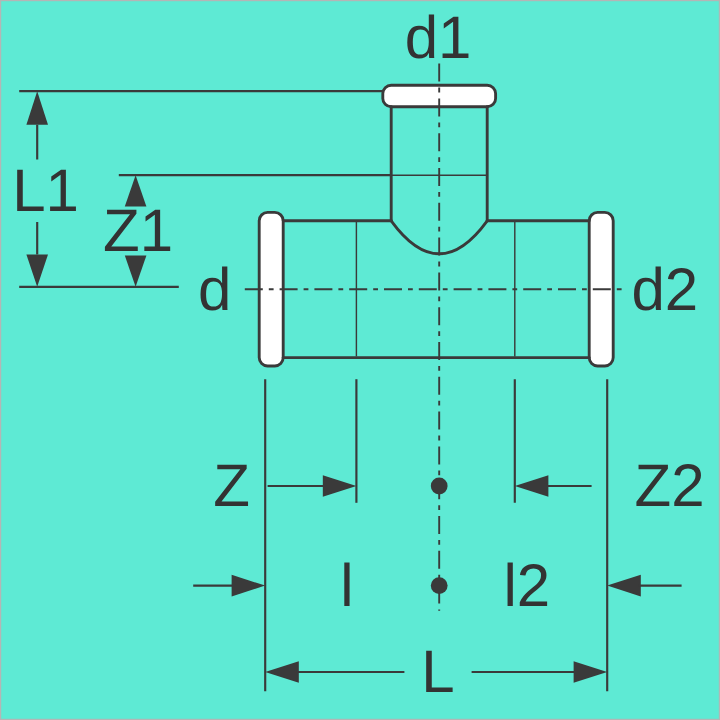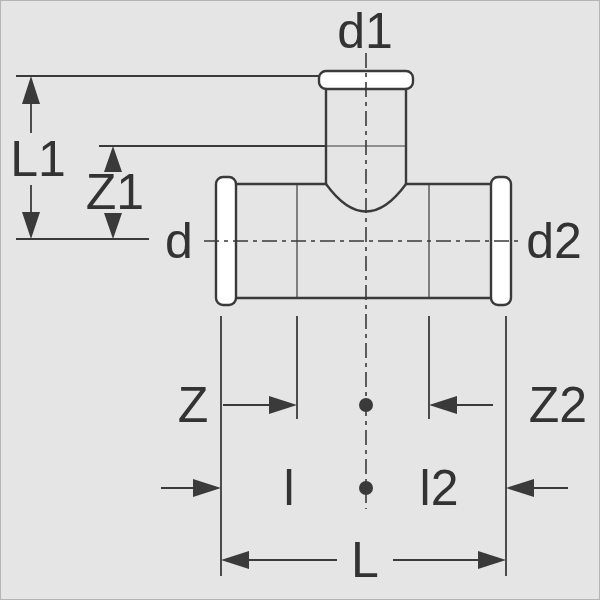--- a/index.html
+++ b/index.html
@@ -1,16 +1,16 @@
 <!DOCTYPE html>
 <html><head>
 <meta charset="utf-8">
 <style>
   html,body{margin:0;padding:0;background:#fff;}
-  .page{width:600px;height:600px;position:relative;background:#e5e5e5;
+  .page{width:600px;height:600px;position:relative;background:#5eead4;
         box-sizing:border-box;border:1px solid #b5b5b5;overflow:hidden;
         font-family:"Liberation Sans",sans-serif;}
   svg{display:block;}
   .outline{stroke:#3a3a3a;stroke-width:2.4;fill:none;stroke-linecap:round;}
   .outline-fill{stroke:#3a3a3a;stroke-width:2.4;fill:#ffffff;}
   .dim{stroke:#3a3a3a;stroke-width:1.8;fill:none;}
   .thin{stroke:#3a3a3a;stroke-width:1.2;fill:none;}
   .cl{stroke:#3a3a3a;stroke-width:1.6;fill:none;stroke-dasharray:15 5 4 5;}
   .arrow{fill:#3a3a3a;stroke:none;}
   .dot{fill:#3a3a3a;stroke:none;}

